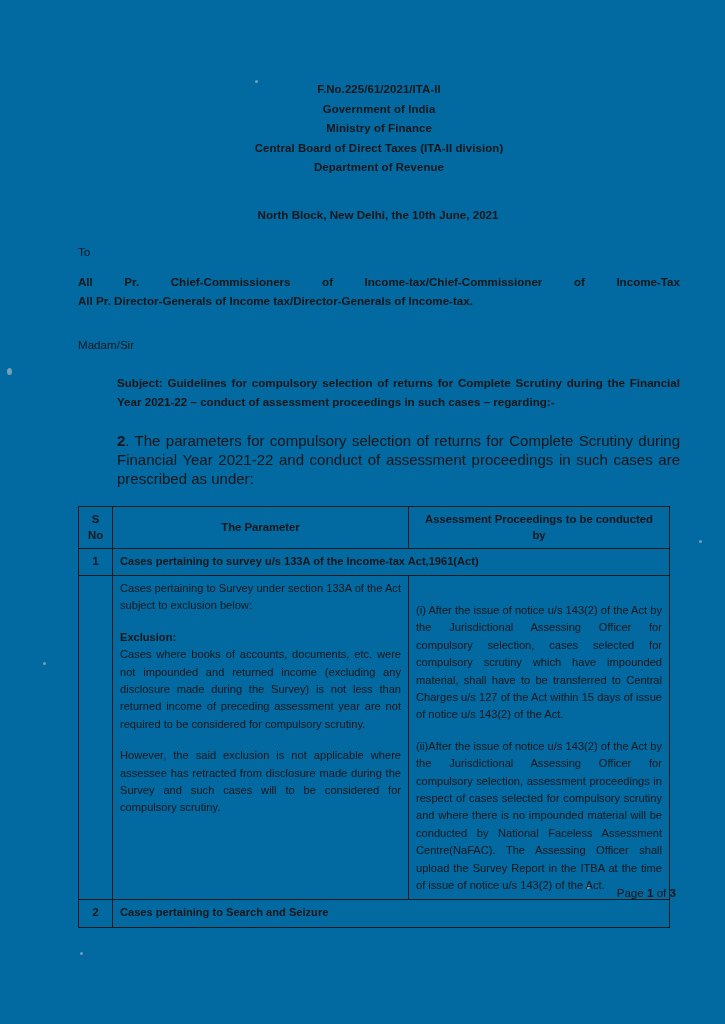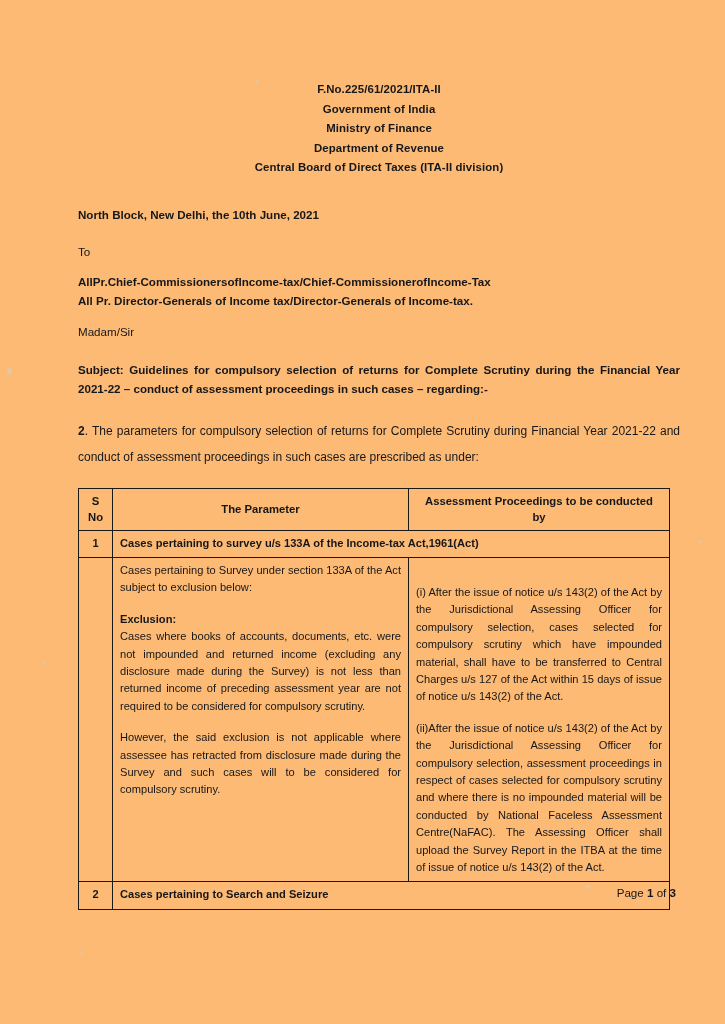--- a/index.html
+++ b/index.html
@@ -11,21 +11,21 @@
     width: 725px;
     height: 1024px;
     font-family: "Liberation Sans", sans-serif;
     color: #16171a;
     position: relative;
     overflow: hidden;
   }
   .page {
     position: absolute;
     inset: 0;
-    background: #fdba74;
+    background: #0369a1;
     padding-left: 28px;
   }
   
   .speck {
     position: absolute;
     background: #cfcfc9;
     border-radius: 50%;
     opacity: .55;
   }
   .content {
@@ -36,57 +36,58 @@
   }
   .hdr {
     text-align: center;
     font-weight: bold;
     font-size: 11.4px;
     line-height: 19.5px;
     letter-spacing: .1px;
   }
   .place {
     margin-top: 30px;
-    text-align: left;
+    text-align: center;
     font-weight: bold;
     font-size: 11.6px;
     padding-right: 2px;
   }
   .to {
     margin-top: 24px;
     font-size: 11.6px;
   }
   .addr {
     margin-top: 14px;
     font-weight: bold;
     font-size: 11.6px;
     line-height: 19px;
   }
   .addr .just {
     display: flex;
+    justify-content: space-between;
     white-space: nowrap;
   }
   .salut {
-    margin-top: 15px;
+    margin-top: 28px;
     font-size: 11.6px;
   }
   .subject {
     margin-top: 22px;
     font-weight: bold;
     font-size: 11.6px;
     line-height: 19px;
   }
   .kindly {
     margin-top: 19px;
     font-size: 11.6px;
   }
   .para2 {
     margin-top: 20px;
-    font-size: 12px;
-    line-height: 26px;
+    font-size: 15px;
+    line-height: 19px;
   }
   .para2 b { font-weight: bold; }
 
   table.main {
     margin-top: 18px;
     border-collapse: collapse;
     width: 592px;
     table-layout: fixed;
   }
   table.main td, table.main th {
@@ -113,20 +114,21 @@
     vertical-align: middle;
   }
   td.rowtitle {
     font-weight: bold;
     font-size: 11.3px;
     vertical-align: middle;
   }
   .just-txt {
     text-align: justify;
     text-justify: inter-word;
+    margin-left: 39px;
   }
   .blk { margin: 0; }
   .blk + .blk { margin-top: 14px; }
   .exc { font-weight: bold; }
   .footer {
     position: absolute;
     right: 49px;
     top: 886px;
     font-size: 11.6px;
   }
@@ -143,22 +145,22 @@
   <div class="speck" style="left:699px;top:540px;width:3px;height:3px;"></div>
   <div class="speck" style="left:586px;top:885px;width:4px;height:4px;"></div>
   <div class="speck" style="left:80px;top:952px;width:3px;height:3px;"></div>
 
   <div class="content">
 
     <div class="hdr">
       <div>F.No.225/61/2021/ITA-II</div>
       <div>Government of India</div>
       <div>Ministry of Finance</div>
+      <div>Central Board of Direct Taxes (ITA-II division)</div>
       <div>Department of Revenue</div>
-      <div>Central Board of Direct Taxes (ITA-II division)</div>
     </div>
 
     <div class="place">North Block, New Delhi, the  10th  June, 2021</div>
 
     <div class="to">To</div>
 
     <div class="addr">
       <div class="just">
         <span>All</span>
         <span>Pr.</span>

